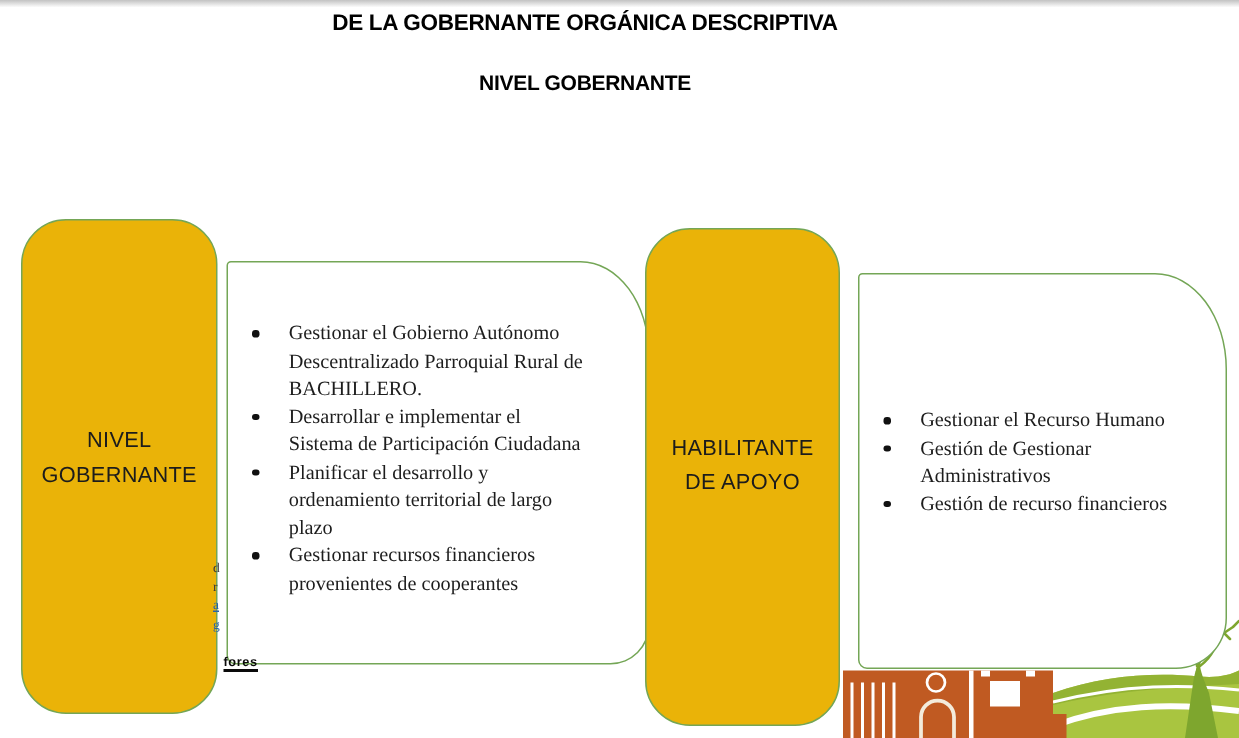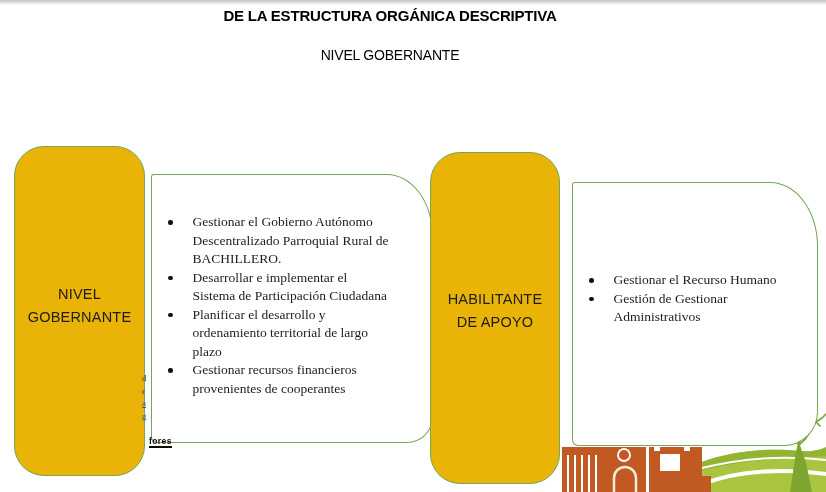--- a/index.html
+++ b/index.html
@@ -11,21 +11,21 @@
   .top-shadow{
     position:absolute;left:0;top:0;width:826px;height:5px;
     background:linear-gradient(#c2c2c2,#ffffff);
   }
   .doc-title{
     position:absolute;left:0;top:7px;width:780px;text-align:center;
     font-size:15px;font-weight:bold;letter-spacing:-0.2px;
   }
   .doc-subtitle{
     position:absolute;left:0;top:47px;width:780px;text-align:center;
-    font-size:14px;font-weight:normal;letter-spacing:-0.2px;
+    font-size:14px;font-weight:bold;letter-spacing:-0.2px;
   }
   .level-box{
     position:absolute;border:1.6px solid #74A656;border-radius:30px;
     background:#eab308;display:flex;flex-direction:column;align-items:center;justify-content:center;
     z-index:1;
   }
   .level-box .lbl{
     font-size:14.5px;color:#1c1c1c;line-height:23px;text-align:center;letter-spacing:0.2px;
   }
   .box-nivel{left:14px;top:146px;width:129px;height:318px;padding-bottom:10px;}
@@ -63,21 +63,21 @@
     font-family:Liberation Sans, sans-serif;font-size:8.5px;font-weight:bold;color:#0a0a0a;
     border-bottom:2px solid #0a0a0a;letter-spacing:0.4px;line-height:9px;
   }
   .illustration{position:absolute;left:560px;top:398px;width:266px;height:94px;z-index:0;}
 </style>
 </head>
 <body>
 
 <div class="top-shadow"></div>
 
-<div class="doc-title">DE LA ESTRUCTURA ORGÁNICA DESCRIPTIVA</div>
+<div class="doc-title">DE LA GOBERNANTE ORGÁNICA DESCRIPTIVA</div>
 <div class="doc-subtitle">NIVEL GOBERNANTE</div>
 
 <svg class="illustration" viewBox="0 0 266 94" xmlns="http://www.w3.org/2000/svg">
 
   <path d="M142,94 L142,64 C175,52 210,50 240,53 C252,54 260,52 266,49 L266,94 Z" fill="#A9C540"></path>
   <path d="M142,64 C175,52 210,50 240,53 C252,54 260,52 266,49 L266,58 C236,60 195,60 142,72 Z" opacity="0.85" fill="#8FAF31"></path>
   <path d="M142,86 C180,72 220,70 266,76" stroke="#ffffff" stroke-width="4" fill="none"></path>
   <path d="M142,70 C190,58 230,58 266,62" stroke="#ffffff" stroke-width="2" fill="none"></path>
 
   <path d="M230,94 L235,60 C236,52 237,50 238,46 L240,46 C241,52 243,56 246,64 L252,94 Z" fill="#7EA62E"></path>
@@ -164,20 +164,26 @@
         <div>Gestionar el Recurso Humano</div>
       </div>
     </li>
     <li>
       <span class="bdot"></span>
       <div class="btext">
         <div>Gestión de Gestionar</div>
         <div>Administrativos</div>
       </div>
     </li>
+    <li>
+      <span class="bdot"></span>
+      <div class="btext">
+        <div>Gestión de recurso financieros</div>
+      </div>
+    </li>
   </ul>
 </div>
 
 <div class="frag-col">
   <div>d</div>
   <div>r</div>
   <div class="lnk">a</div>
   <div class="lnk">g</div>
 </div>
 <div class="frag-word">fores</div>

